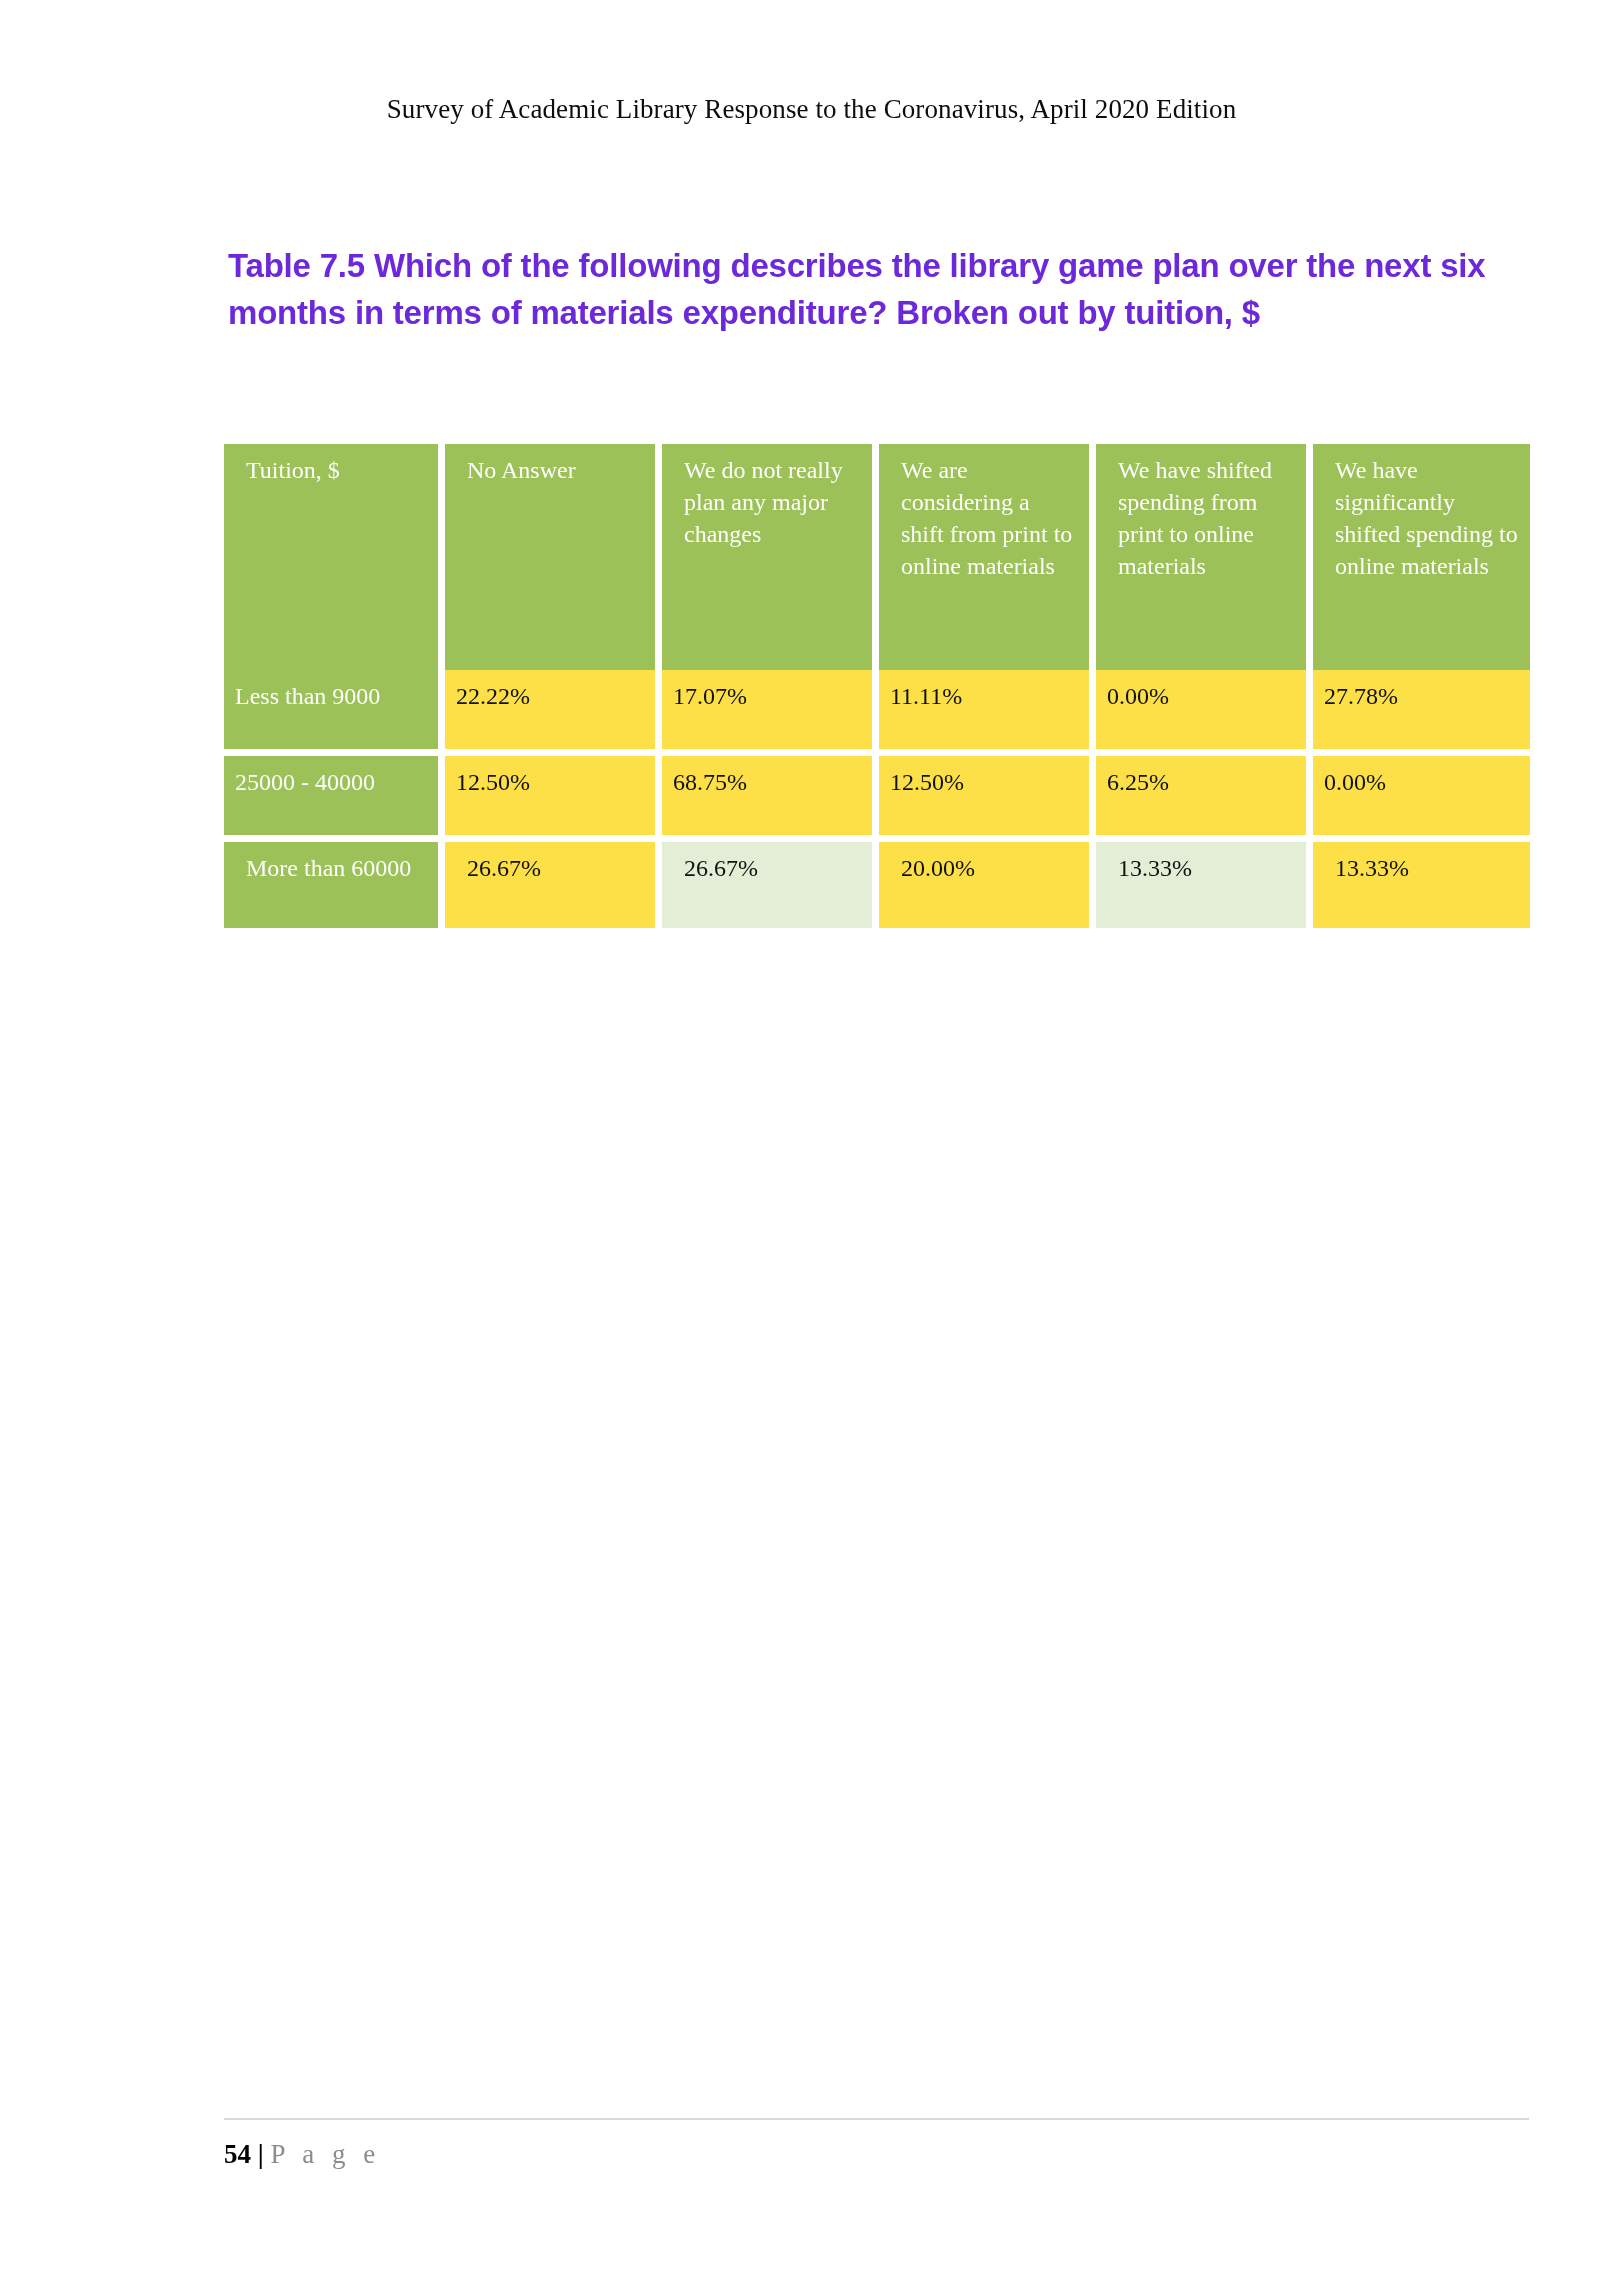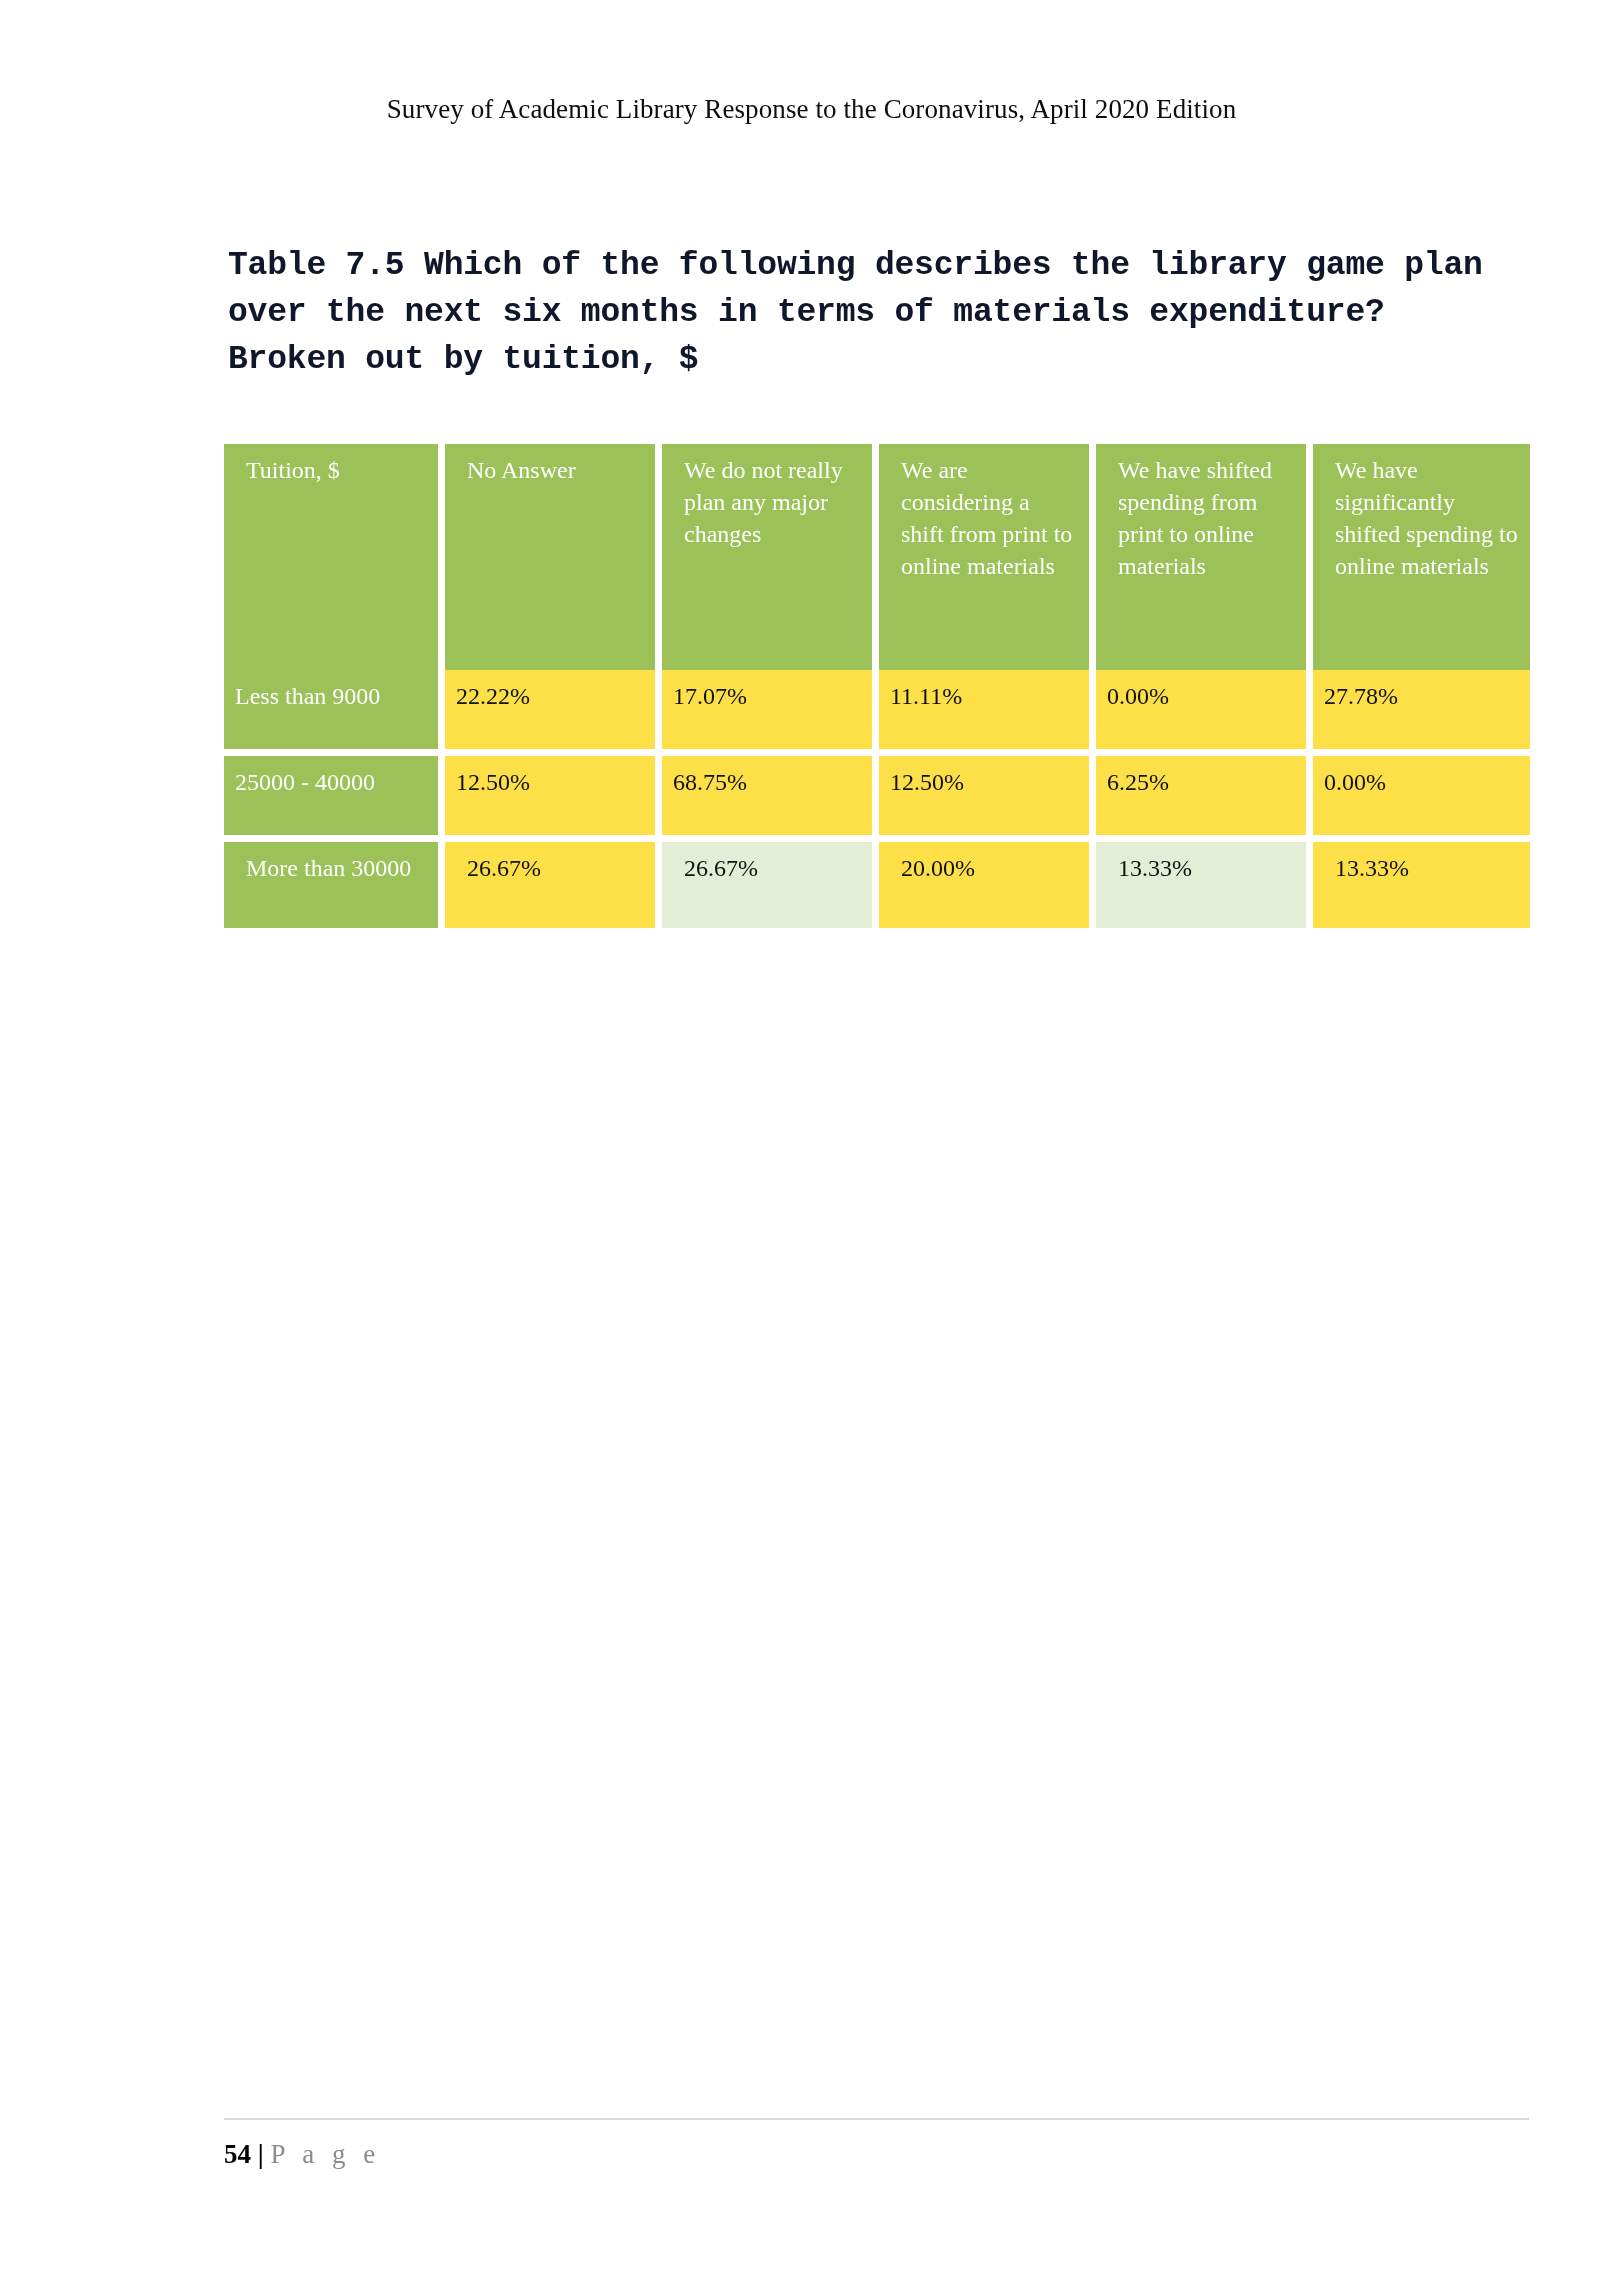--- a/index.html
+++ b/index.html
@@ -36,25 +36,25 @@
     color: #0d0d0d;
     letter-spacing: 0.1px;
   }
 
   
   .table-title {
     position: absolute;
     top: 243px;
     left: 228px;
     width: 1288px;
-    font-family: Liberation Mono, monospace;
+    font-family: Liberation Sans, sans-serif;
     font-weight: bold;
     font-size: 33px;
     line-height: 1.42;
-    color: #0f172a;
+    color: #6d28d9;
     letter-spacing: -0.2px;
   }
 
   
   .data-table {
     position: absolute;
     top: 444px;
     left: 224px;
     width: 1305px;
     border-collapse: separate;
@@ -179,21 +179,21 @@
       </tr>
       <tr>
         <td class="row-label">25000 - 40000</td>
         <td class="val">12.50%</td>
         <td class="val">68.75%</td>
         <td class="val">12.50%</td>
         <td class="val">6.25%</td>
         <td class="val">0.00%</td>
       </tr>
       <tr>
-        <td class="row-label">More than 30000</td>
+        <td class="row-label">More than 60000</td>
         <td class="val">26.67%</td>
         <td class="val alt">26.67%</td>
         <td class="val">20.00%</td>
         <td class="val alt">13.33%</td>
         <td class="val">13.33%</td>
       </tr>
     </tbody>
   </table>
 
   <div class="footer-rule"></div>

